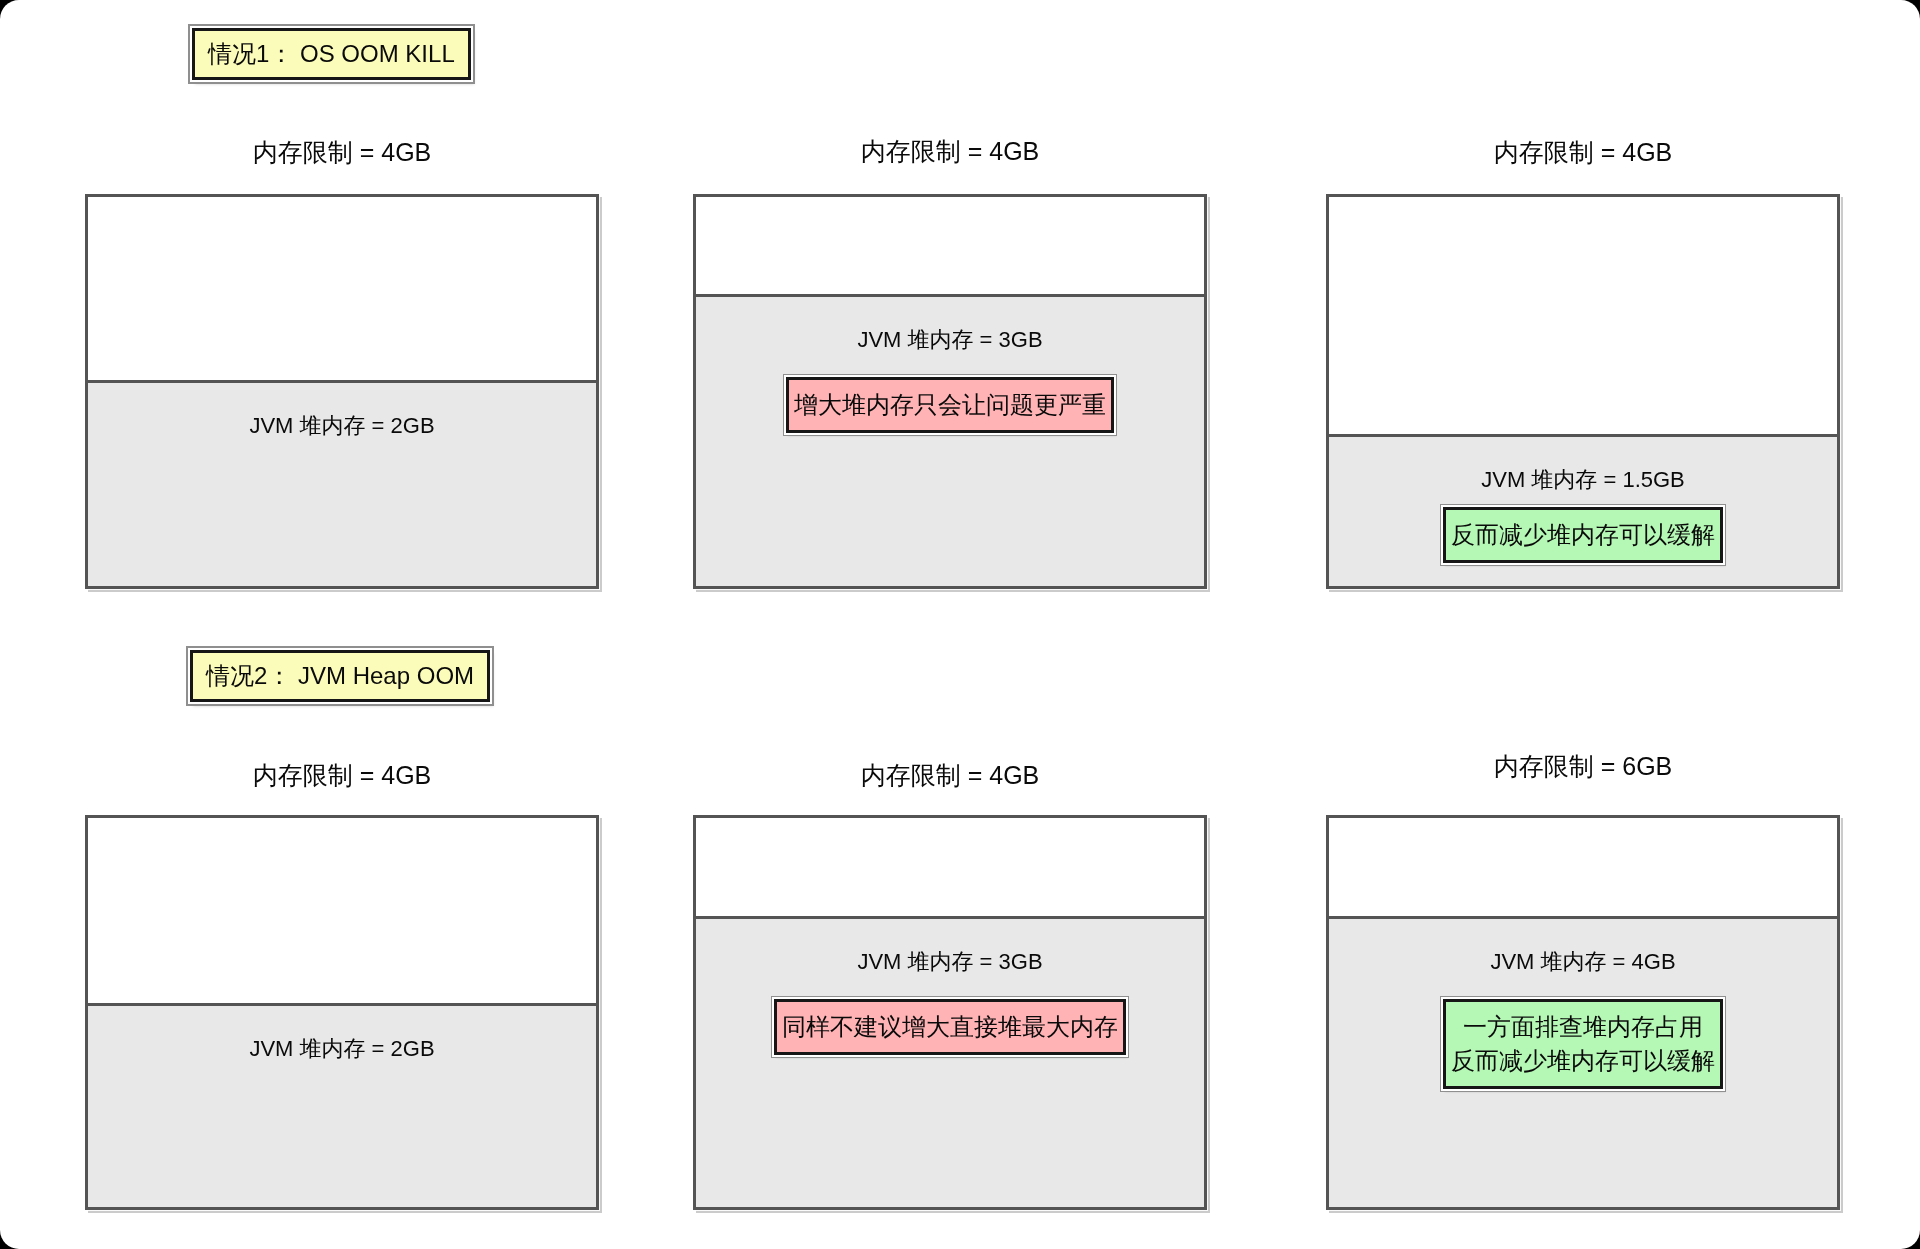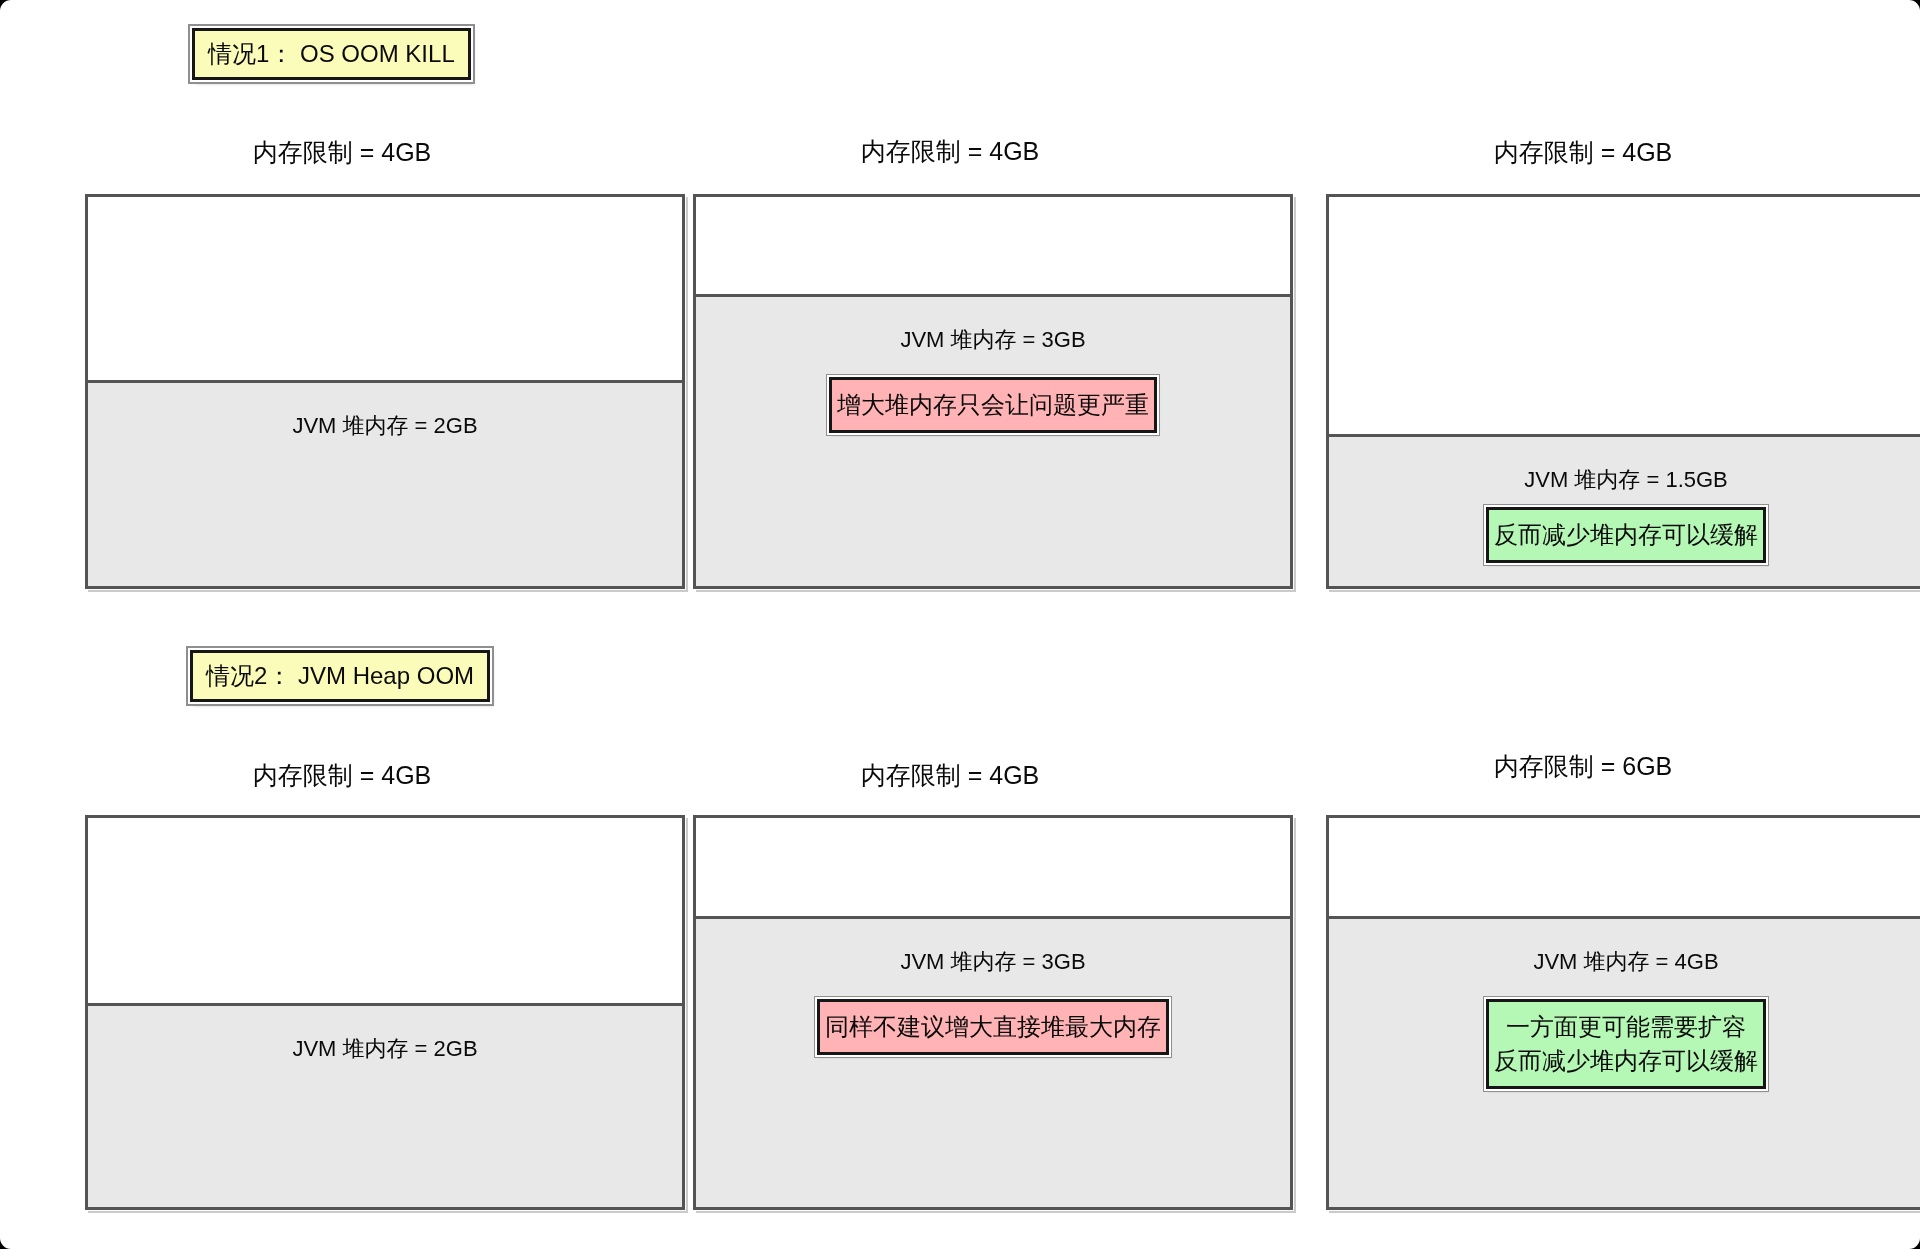--- a/index.html
+++ b/index.html
@@ -8,21 +8,21 @@
     --advice-green:#b5f7b5;
     --heap-gray:#e8e8e8;
     --line-dark:#545454;
     --ink:#0a0a0a;
   }
   html,body{margin:0;padding:0;background:#000;}
   .canvas{
     position:relative;
     width:1920px;height:1249px;
     background:#ffffff;
-    border-radius:11px;
+    border-radius:19px;
     overflow:hidden;
     font-family:"Liberation Sans","DejaVu Sans",sans-serif;
     color:var(--ink);
   }
 
   
   .badge{
     position:absolute;
     background:var(--badge-yellow);
     border:3px solid #161616;
@@ -44,21 +44,21 @@
   .t-r1c1{left:85px;top:139px}
   .t-r1c2{left:693px;top:138px}
   .t-r1c3{left:1326px;top:139px}
   .t-r2c1{left:85px;top:762px}
   .t-r2c2{left:693px;top:762px}
   .t-r2c3{left:1326px;top:753px}
 
   
   .membox{
     position:absolute;
-    width:600px;height:395px;
+    width:514px;height:395px;
     box-sizing:border-box;
     border:3px solid var(--line-dark);
     background:#ffffff;
     box-shadow:0 0 0 1px rgba(255,255,255,0.9), 3px 3px 0 0 rgba(140,140,140,0.45);
     display:flex;flex-direction:column;
   }
   .b-r1c1{left:85px;top:194px}
   .b-r1c2{left:693px;top:194px}
   .b-r1c3{left:1326px;top:194px}
   .b-r2c1{left:85px;top:815px}
@@ -158,19 +158,19 @@
         <div>同样不建议增大直接堆最大内存</div>
       </div>
     </div>
   </div>
 
   <div class="membox b-r2c3">
     <div class="free fh98"></div>
     <div class="heap">
       <div class="heap-label">JVM 堆内存 = 4GB</div>
       <div class="callout green">
-        <div>一方面更可能需要扩容</div>
+        <div>一方面排查堆内存占用</div>
         <div>反而减少堆内存可以缓解</div>
       </div>
     </div>
   </div>
 
 </div>
 
 </body></html>

